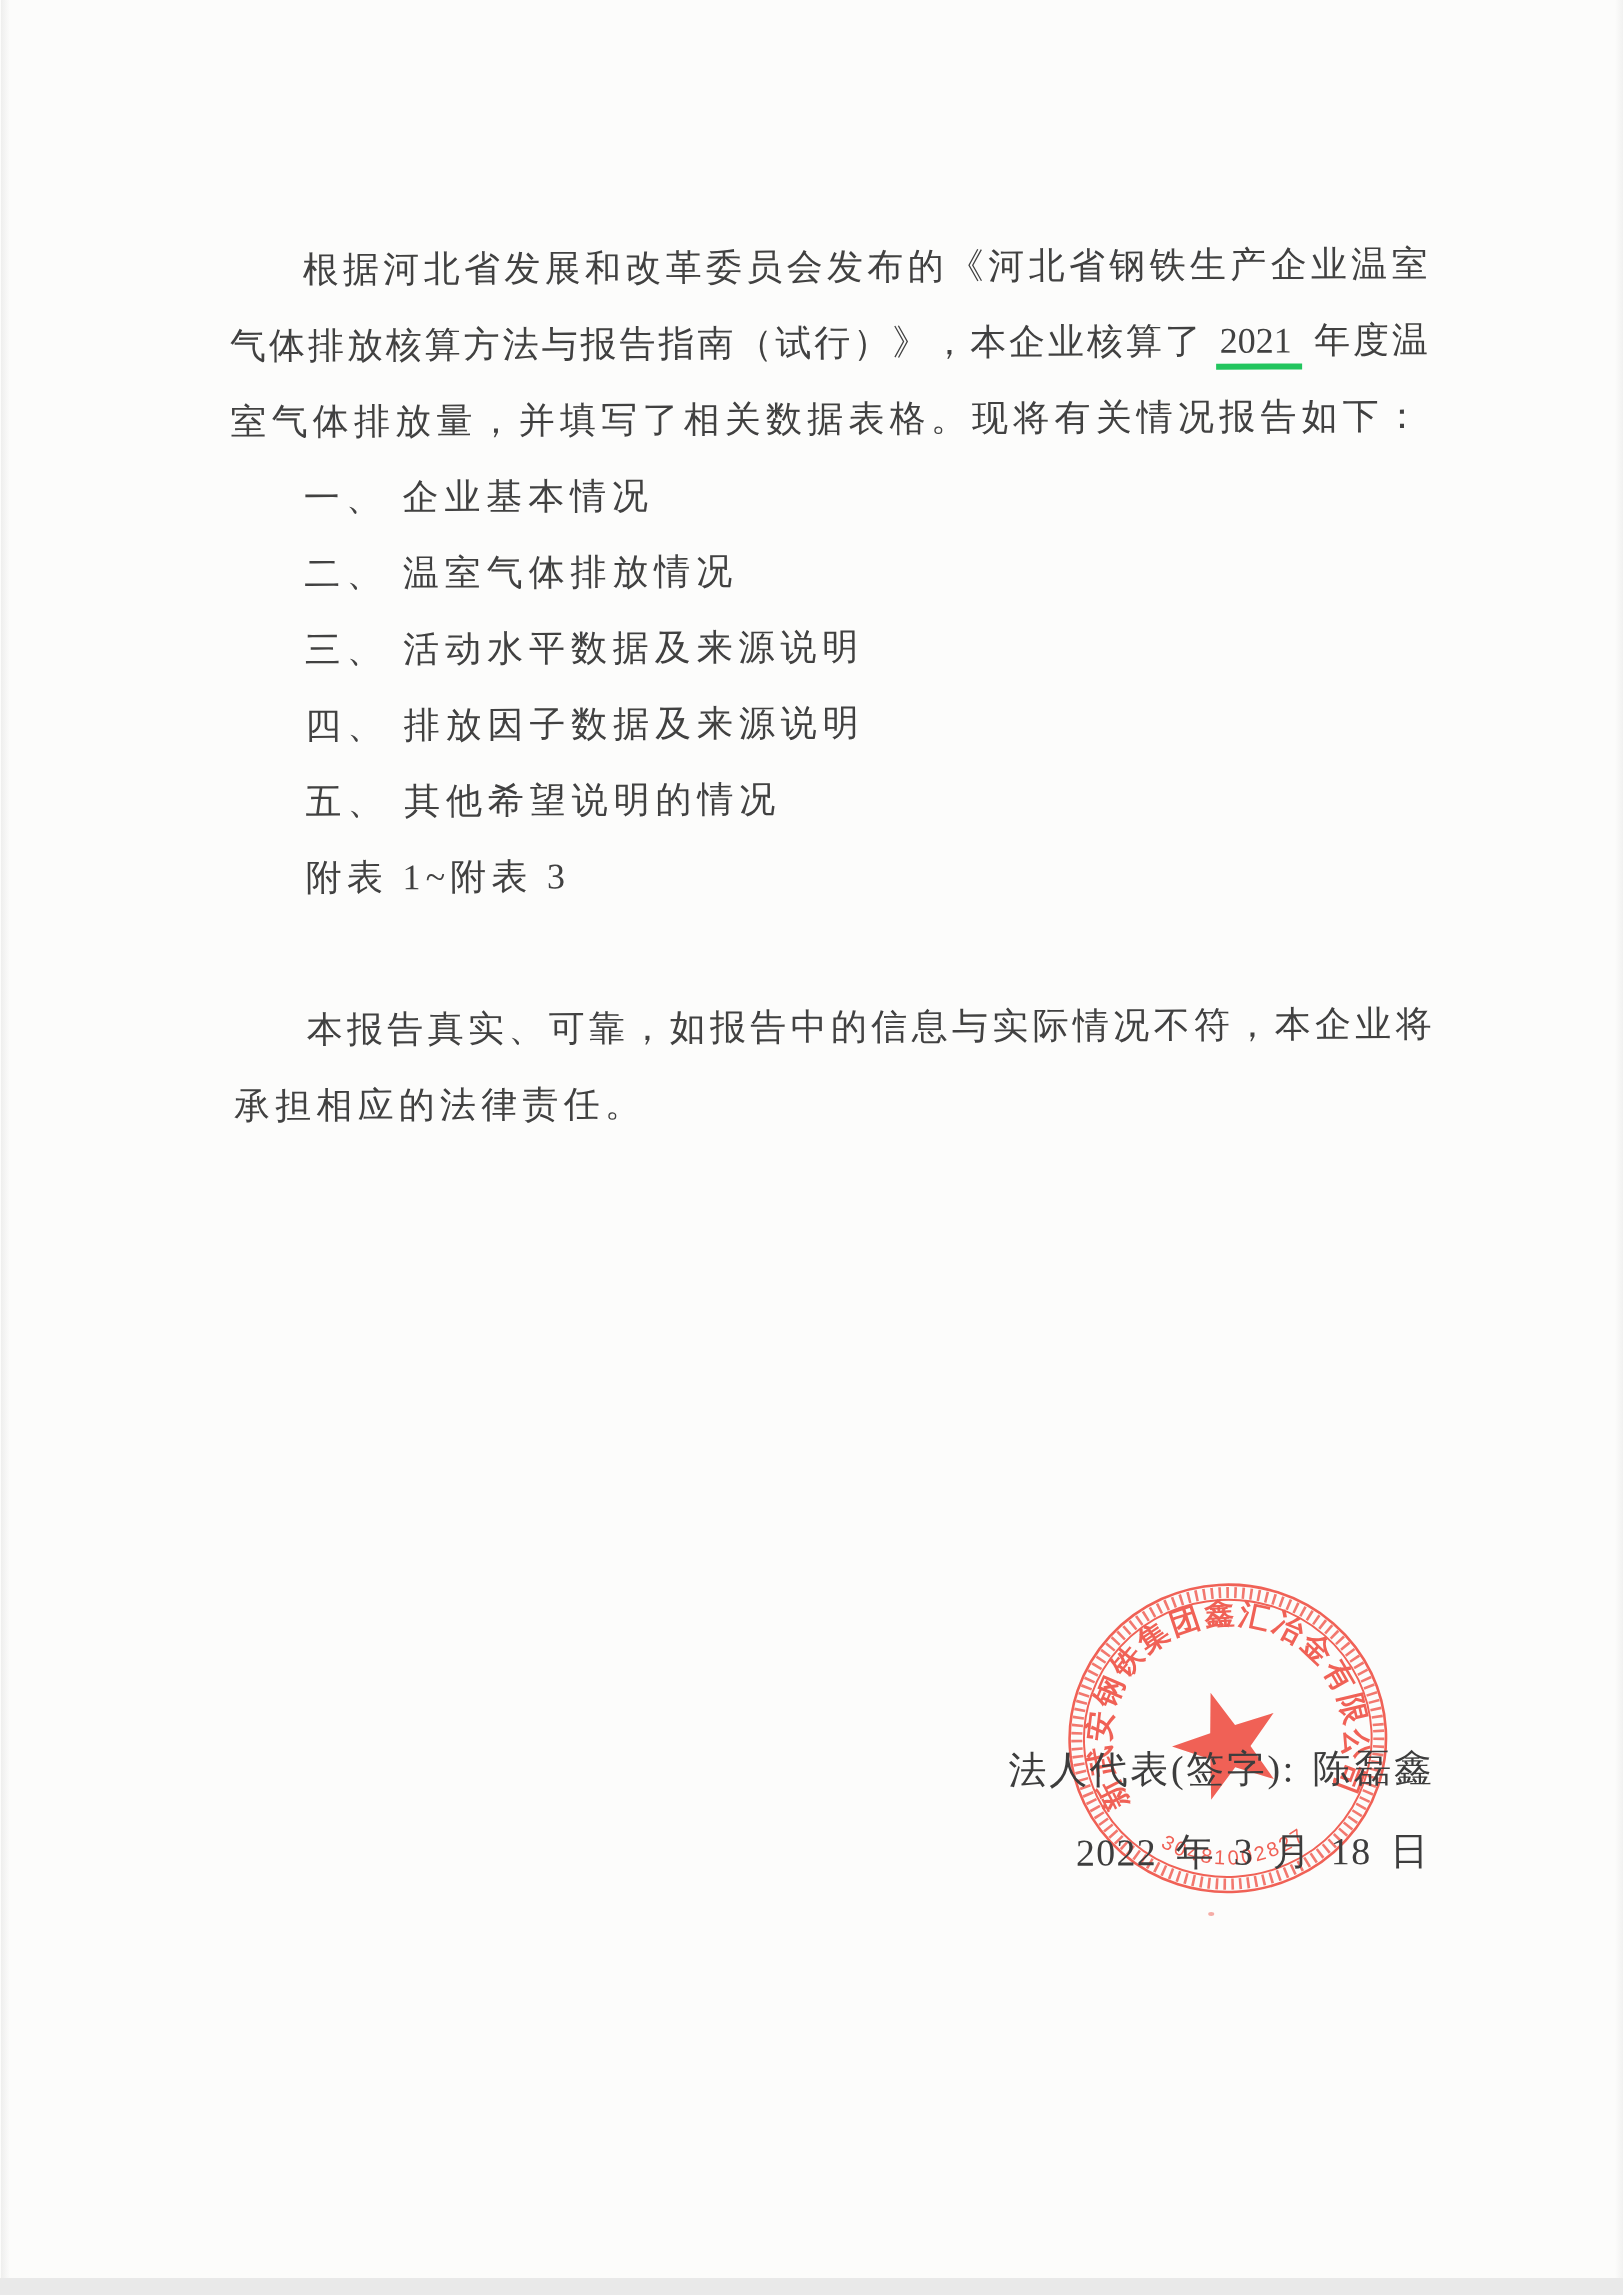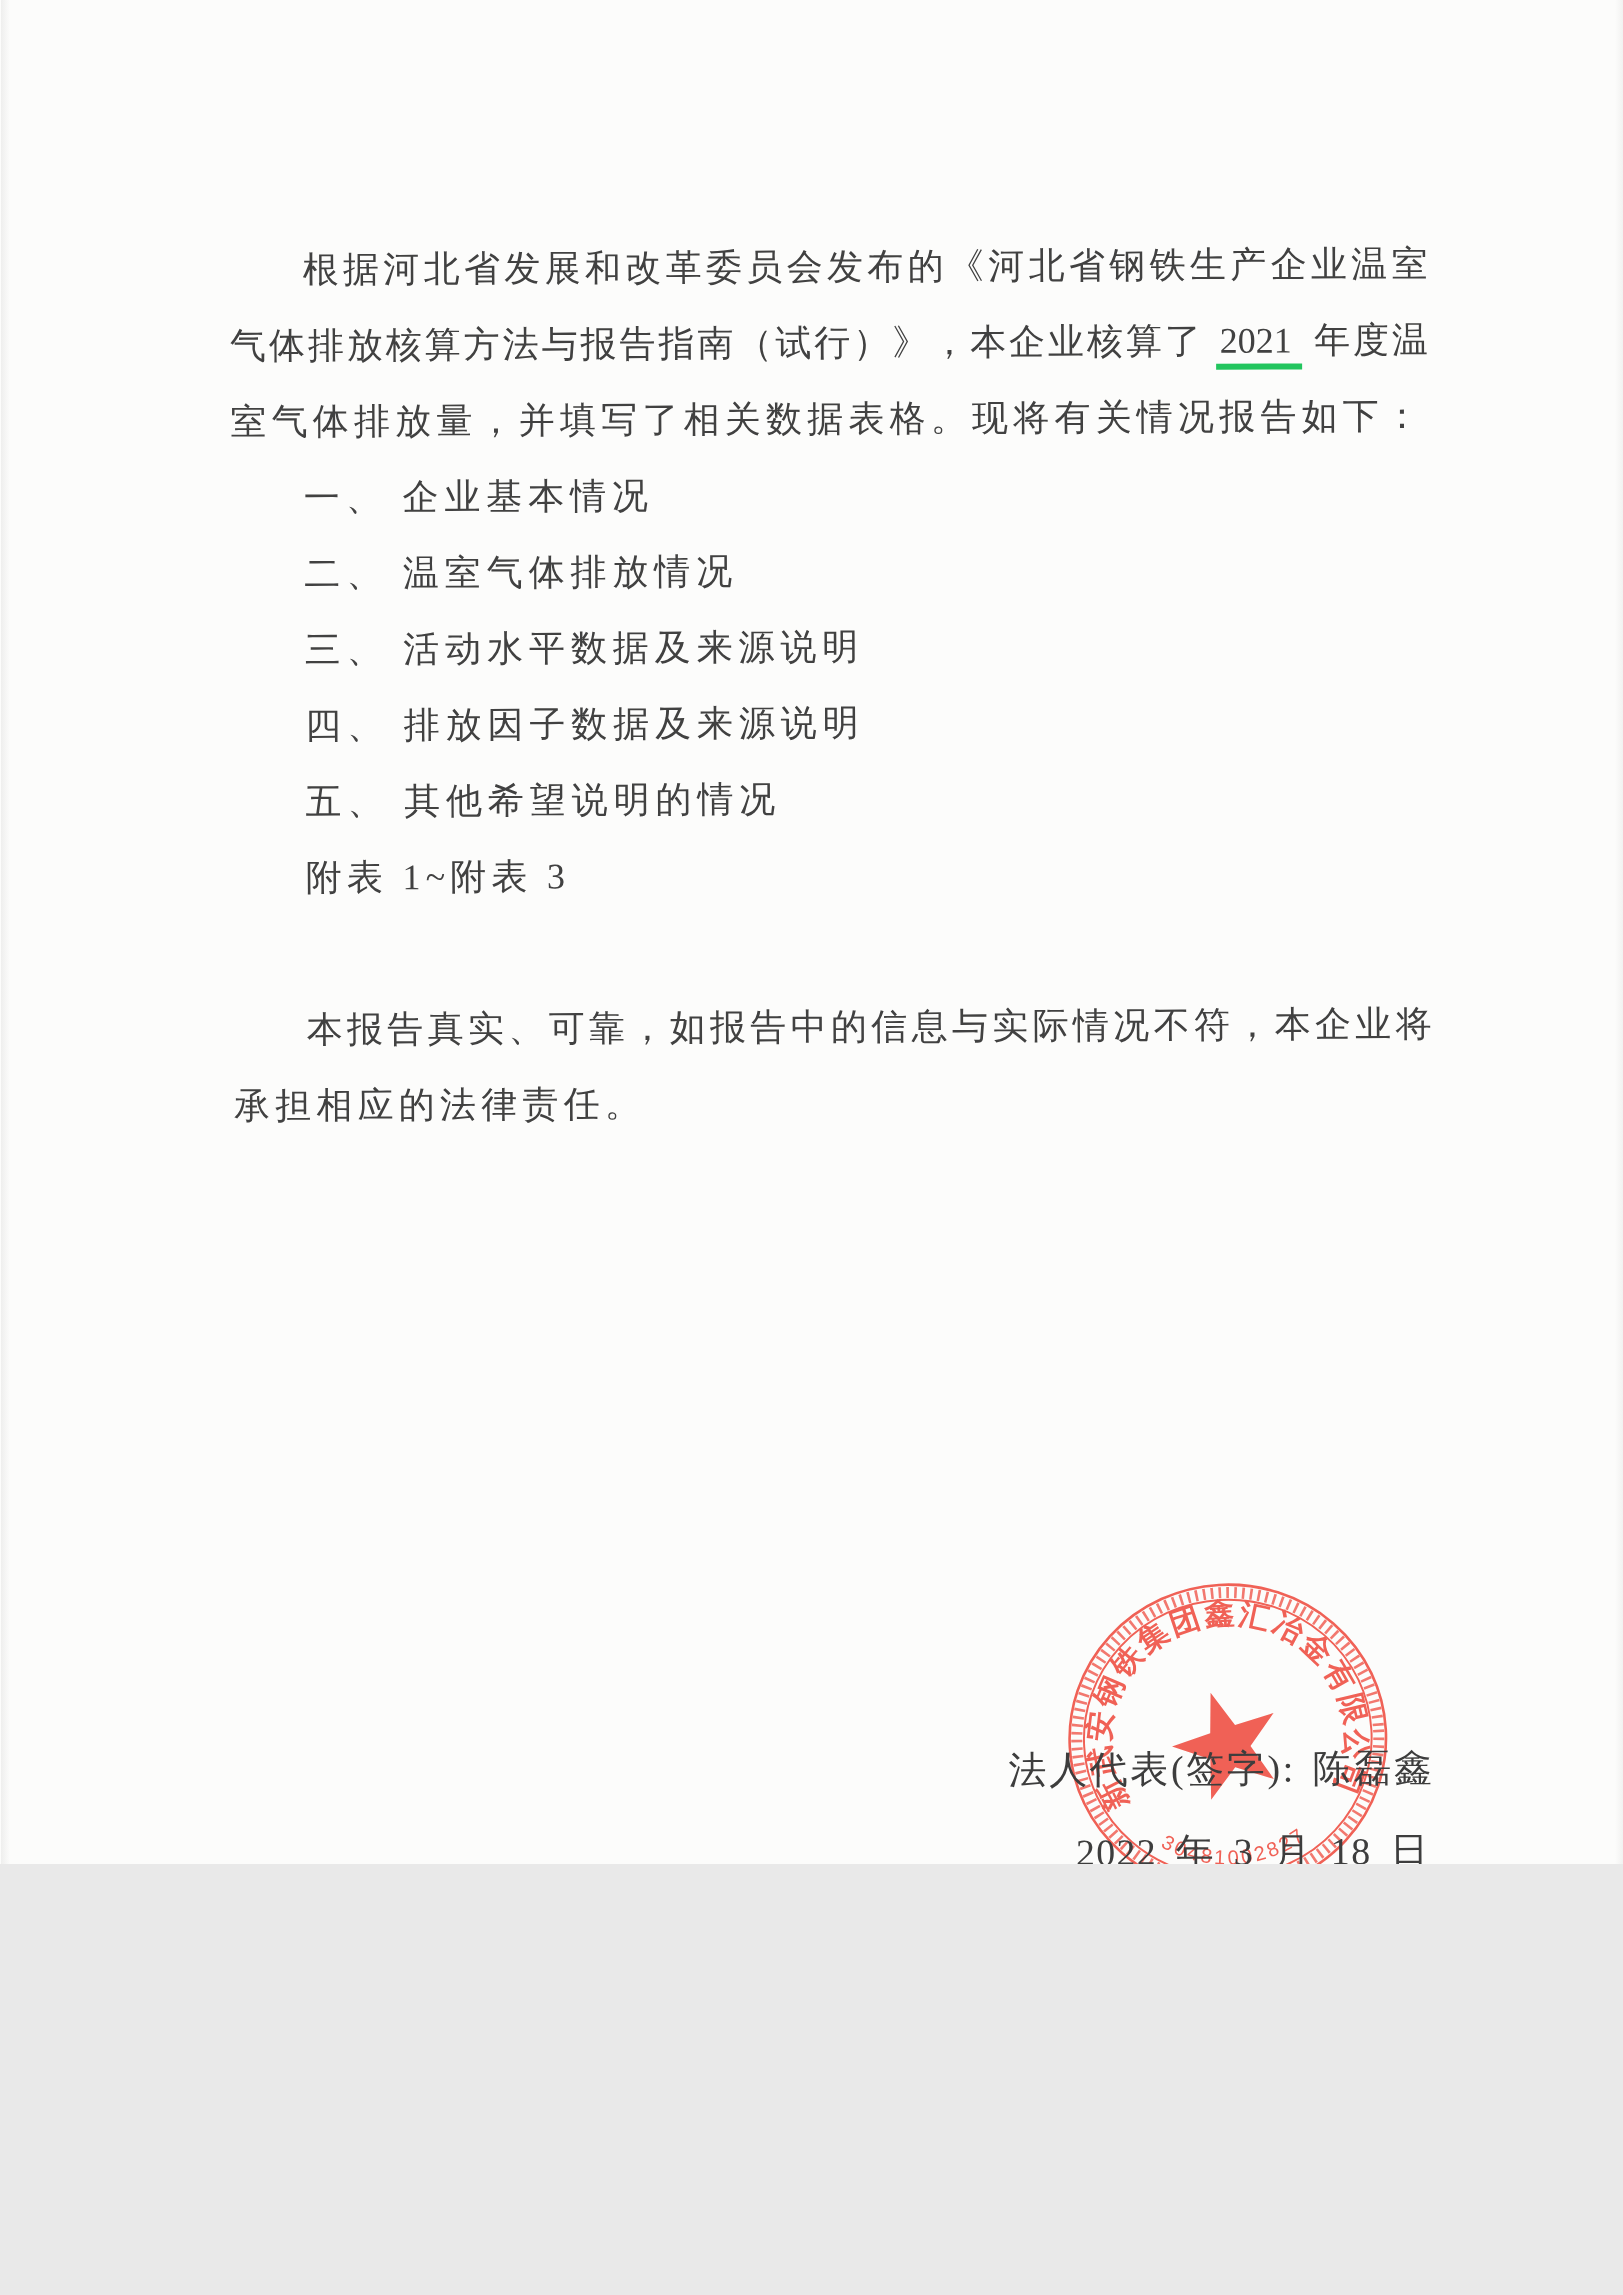--- a/index.html
+++ b/index.html
@@ -3,21 +3,21 @@
 <meta charset="utf-8">
 <style>
   html,body{margin:0;padding:0;}
   body{
     width:1623px;height:2295px;
     background:#e9e9e9;
     font-family:"Liberation Serif","DejaVu Serif",serif;
   }
   .page{
     position:relative;
-    width:1623px;height:1864px;
+    width:1623px;height:2278px;
     background:#fcfcfb;
     overflow:hidden;
     color:#414141;
   }
   .content{
     position:absolute;
     left:0;top:0;width:1623px;height:2295px;
     transform:rotate(-0.3deg);
     transform-origin:50% 40%;
   }

